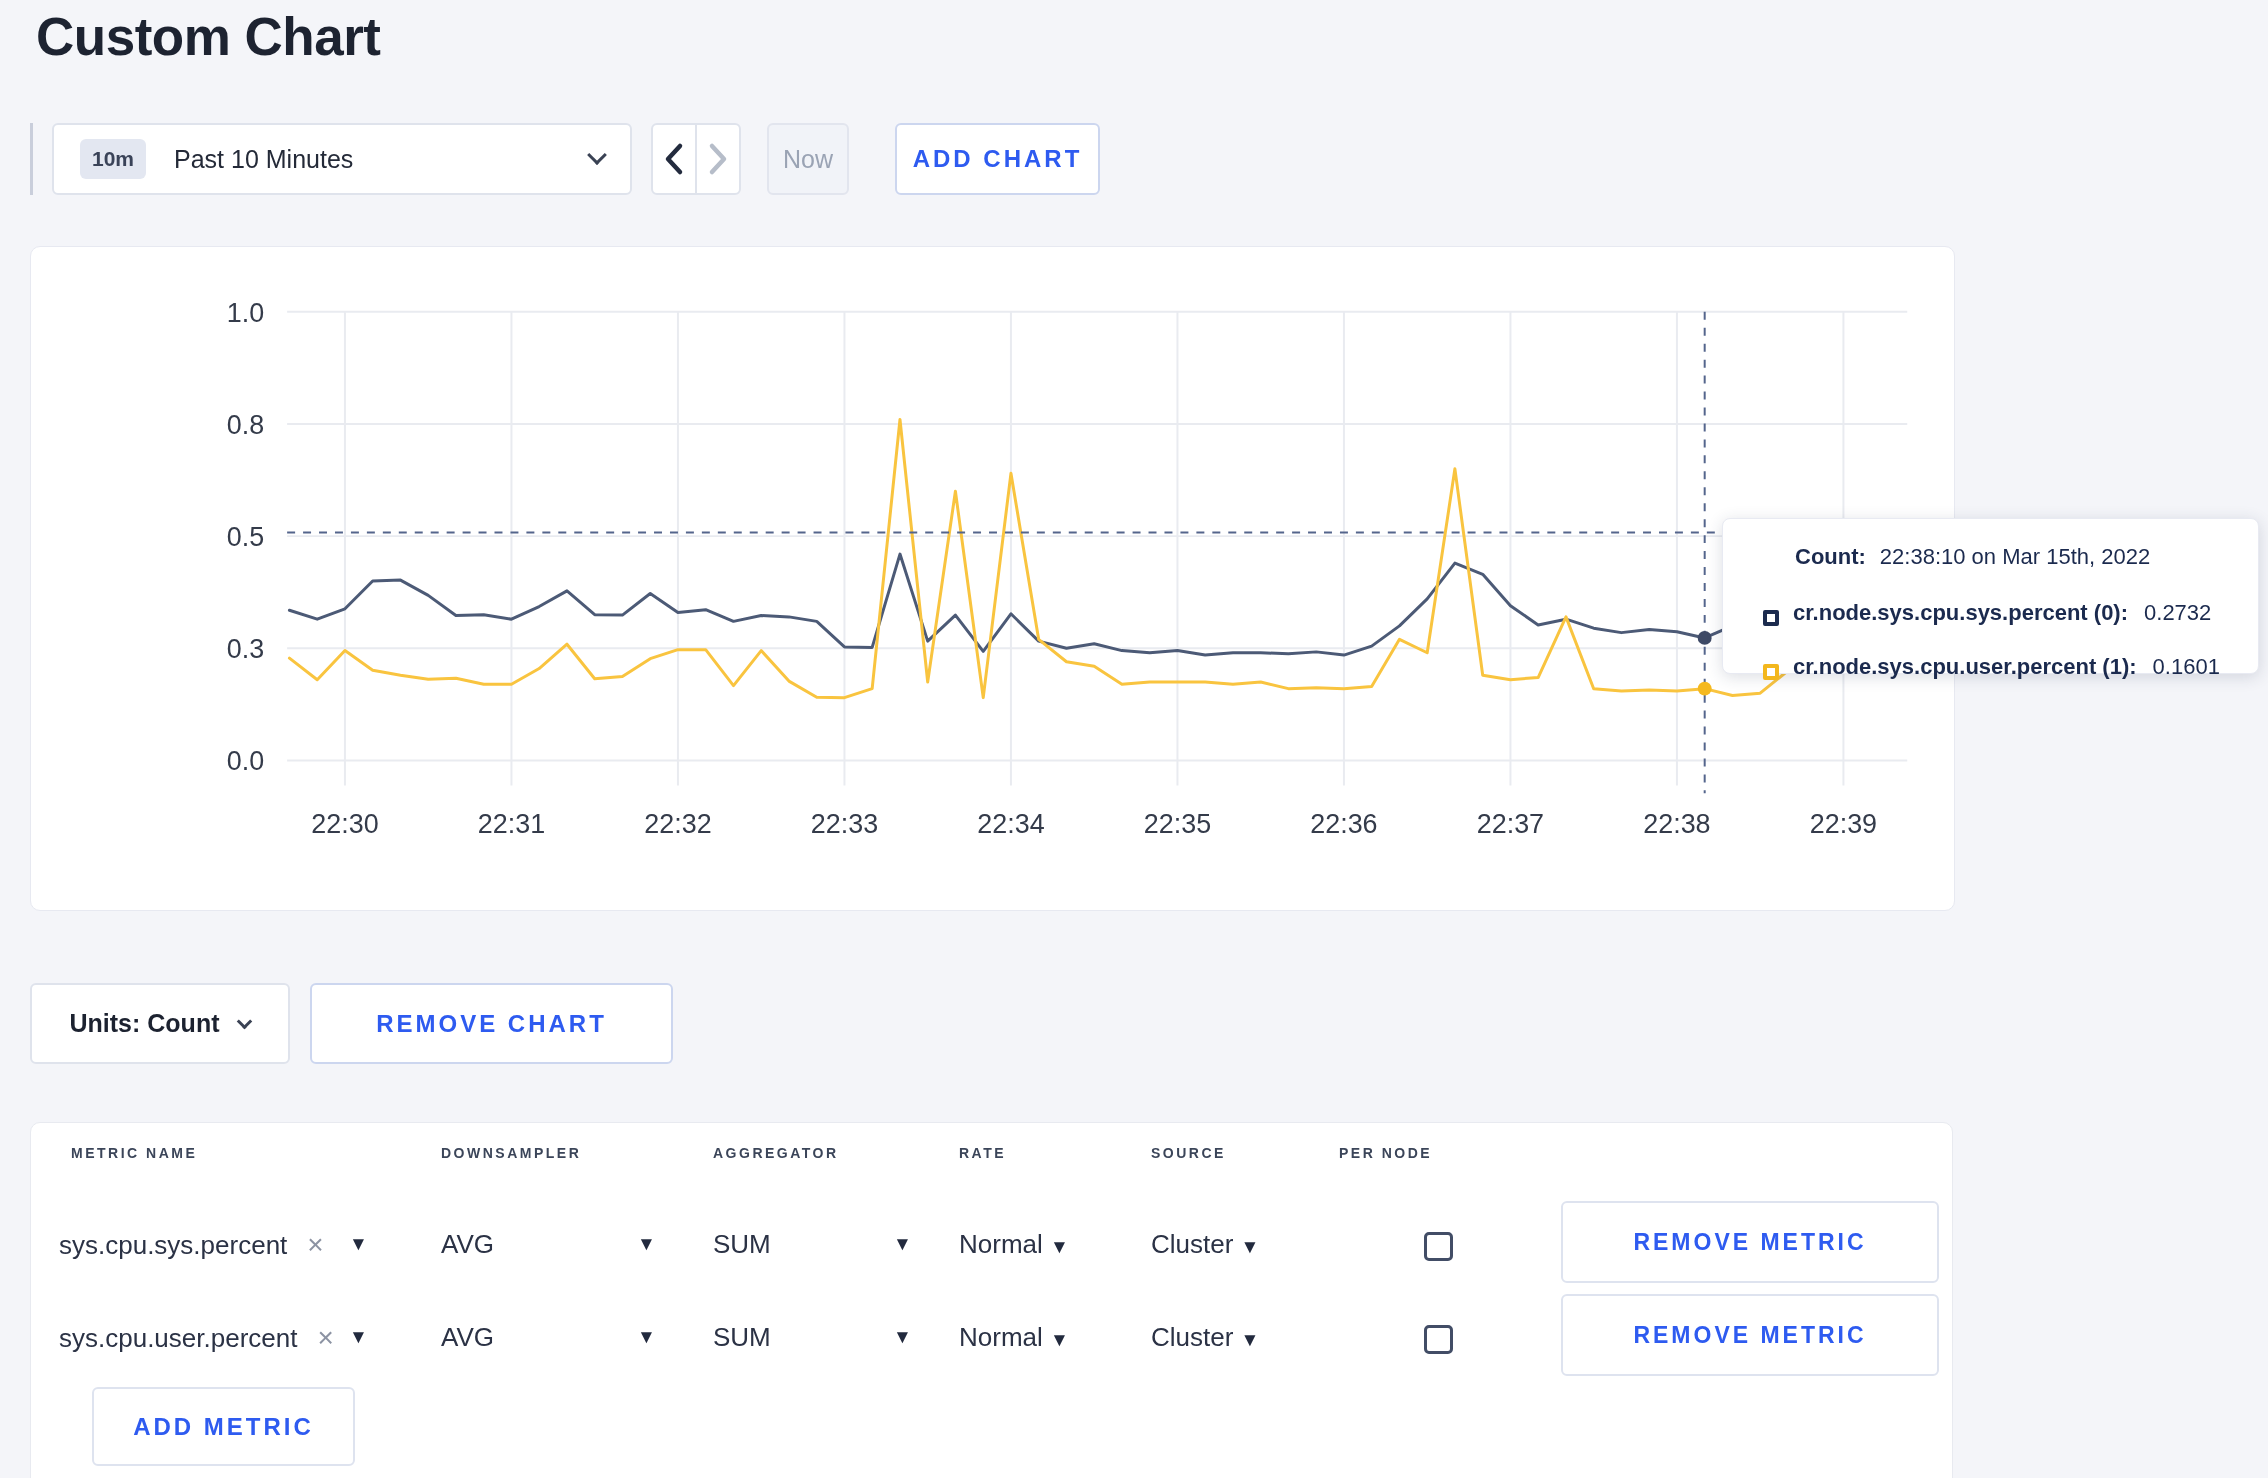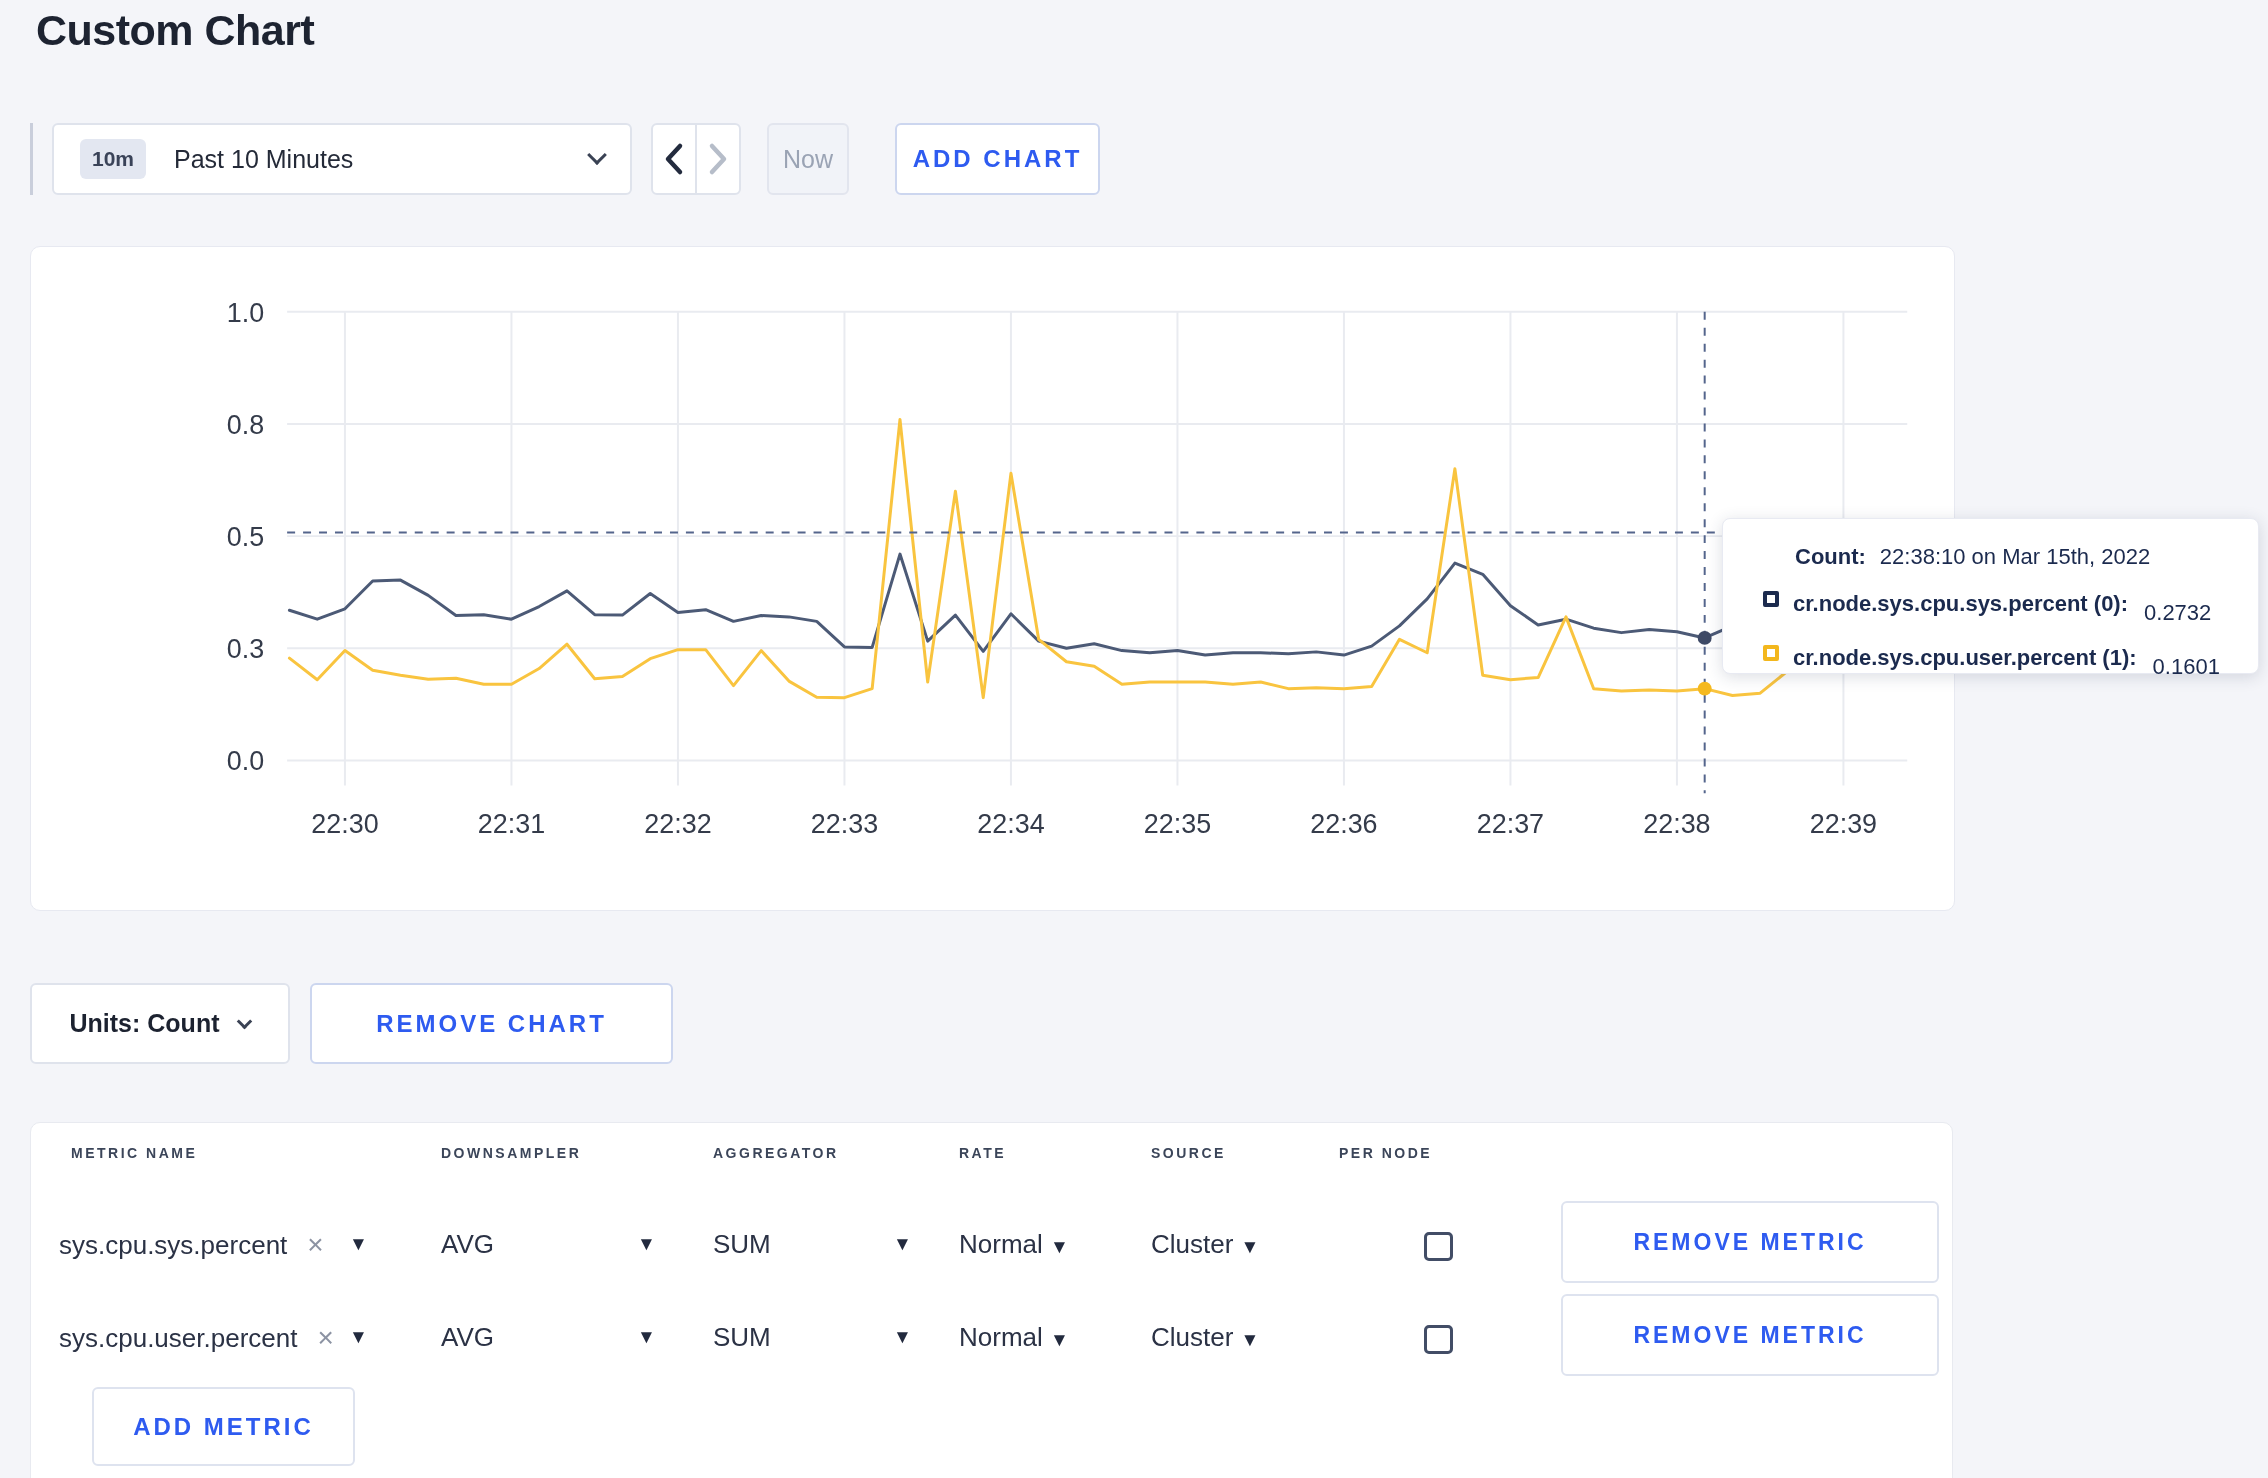--- a/index.html
+++ b/index.html
@@ -6,21 +6,21 @@
   html,body { width: 2268px; height: 1478px; }
   body {
     position: relative;
     background: #f4f5f9;
     font-family: "Liberation Sans", sans-serif;
     color: #242a38;
     overflow: hidden;
   }
   .page-title {
     position: absolute; left: 36px; top: 6px;
-    font-size: 43px; font-weight: 600; color: #1d2331; letter-spacing: -0.5px;
+    font-size: 53px; font-weight: 600; color: #1d2331; letter-spacing: -0.5px;
   }
   
   .toolbar-divider {
     position: absolute; left: 30px; top: 123px; width: 3px; height: 72px;
     background: #c9cedb;
   }
   .timepicker {
     position: absolute; left: 52px; top: 123px; width: 580px; height: 72px;
     background: #fff; border: 2px solid #dfe3ec; border-radius: 6px;
     display: flex; align-items: center; padding: 0 26px; cursor: pointer;
@@ -64,21 +64,21 @@
   .axis-label { font-family: "Liberation Sans", sans-serif; font-size: 27px; fill: #343b4a; }
   .chart-tooltip {
     position: absolute; left: 1722px; top: 272px; width: 537px; height: 156px;
     background: #fff; border: 1px solid #e8eaf2; border-radius: 8px;
     box-shadow: 0 3px 16px rgba(40,50,80,0.16);
     padding: 25px 30px 25px 40px; z-index: 5;
     font-size: 22px; color: #1b2a4e;
   }
   .tt-time { margin-left: 32px; margin-bottom: 21px; }
   .tt-time .tt-label { font-weight: 700; margin-right: 14px; }
-  .tt-row { display: flex; align-items: flex-start; margin-bottom: 19px; }
+  .tt-row { display: flex; align-items: flex-end; margin-bottom: 19px; }
   .tt-swatch {
     width: 16px; height: 16px; border: 4px solid #1c2b4e; border-radius: 2px;
     margin-right: 14px; flex: none; background: #fff;
   }
   .tt-row .tt-label { font-weight: 700; }
   .tt-val { margin-left: 16px; font-weight: 400; margin-top: 9px; }
   
   .units-btn {
     position: absolute; left: 30px; top: 983px; width: 260px; height: 81px;
     background: #fff; border: 2px solid #dfe3ec; border-radius: 6px;

